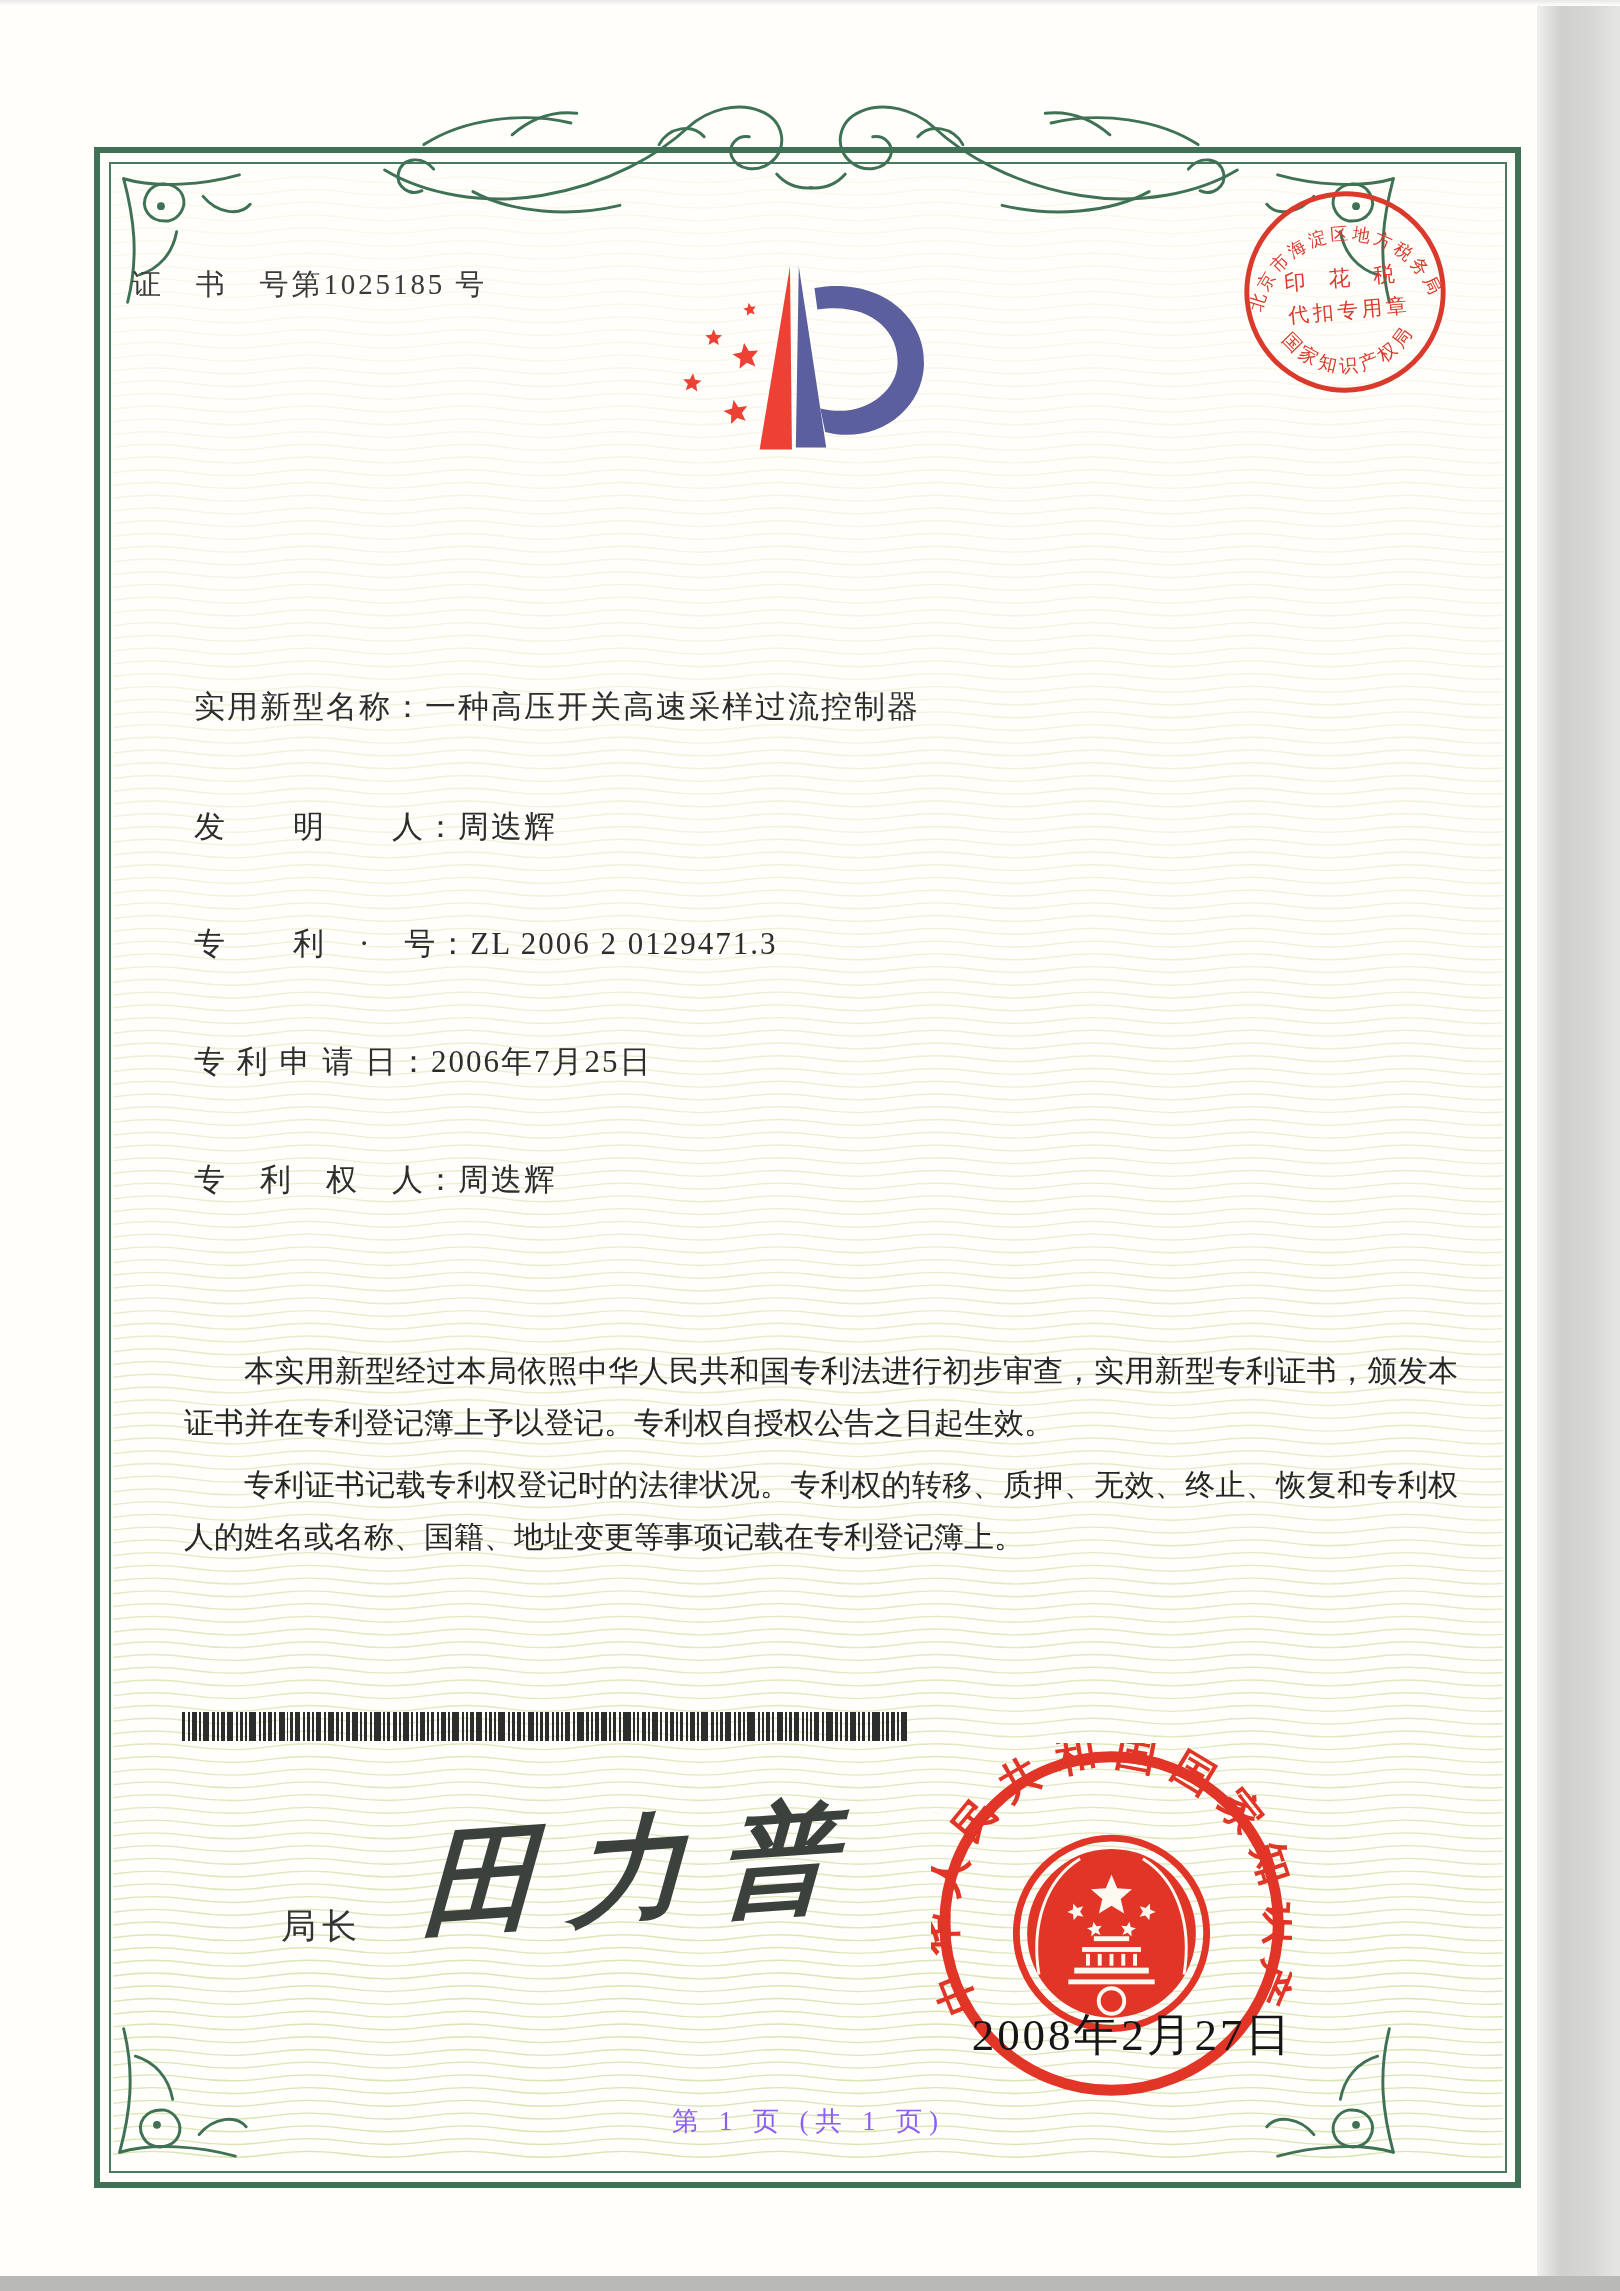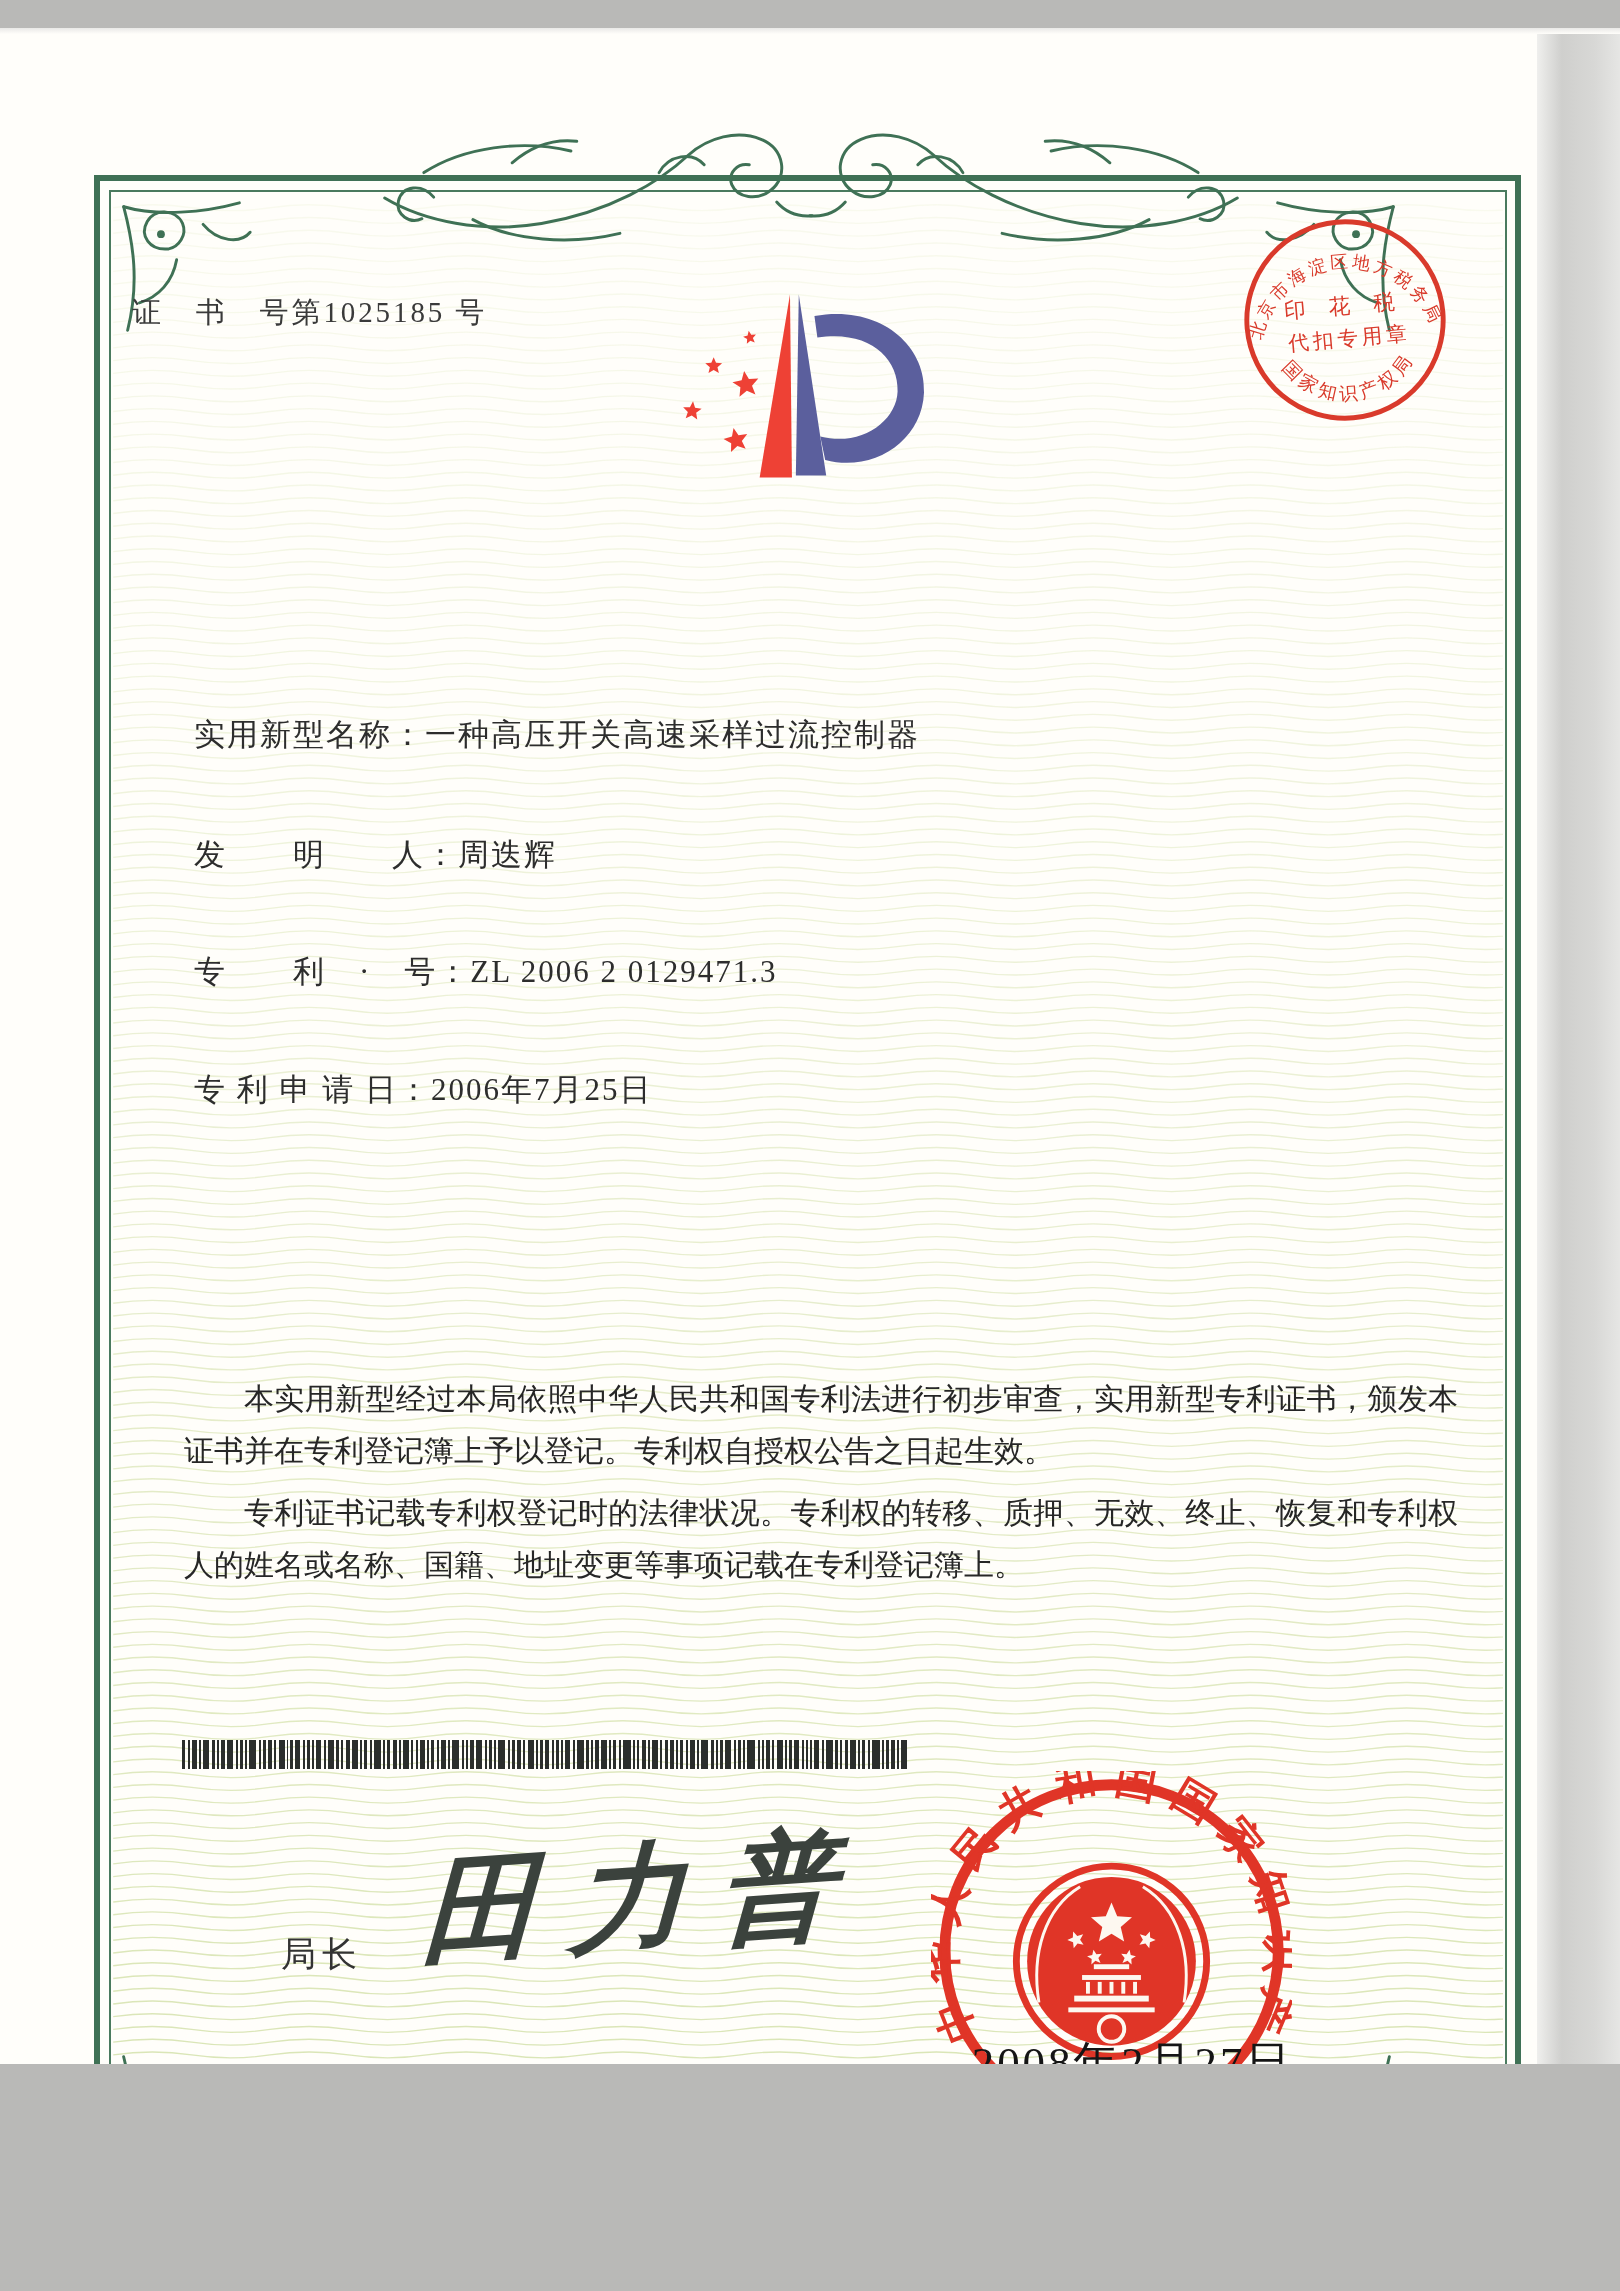--- a/index.html
+++ b/index.html
@@ -1,17 +1,17 @@
 <!DOCTYPE html>
 <html><head>
 <meta charset="utf-8">
 <style>
   html,body{margin:0;padding:0;background:#b9b9b7;}
-  #page{position:relative;width:1620px;height:2036px;background:#fffefa;overflow:hidden;
-        font-family:"Liberation Serif","DejaVu Serif",serif;color:#2c2c2c;margin-top:28px;}
+  #page{position:relative;width:1620px;height:2276px;background:#fffefa;overflow:hidden;
+        font-family:"Liberation Serif","DejaVu Serif",serif;color:#2c2c2c;}
   .abs{position:absolute;}
   
   #scan-right{left:1537px;top:0;width:83px;height:2292px;
     background:linear-gradient(to right,#efefed 0,#cfcfcd 30%,#d8d8d6 70%,#e6e6e4 100%);}
   #scan-top{left:0;top:0;width:1620px;height:5.9px;background:linear-gradient(#e9e9e7,#fffefa);}
   #scan-bottom{left:0;top:2276px;width:1620px;height:15.7px;background:linear-gradient(#fffefa,#e3e3e1);}
   
   #frame-outer{left:94px;top:147px;width:1427px;height:2041px;border:6.9px solid #3f7155;box-sizing:border-box;}
   #frame-inner{left:109px;top:162px;width:1398px;height:2011px;border:2px solid #4a7a5e;box-sizing:border-box;}
   
@@ -266,20 +266,22 @@
 
 
   <div id="row0" class="abs row">
     <span class="lbl">实用新型名称：</span><span class="val">一种高压开关高速采样过流控制器</span></div>
   <div id="row1" class="abs row">
     <span class="lbl">发　　明　　人：</span><span class="val">周迭辉</span></div>
   <div id="row2" class="abs row">
     <span class="lbl">专　　利　·　号：</span><span class="val">ZL 2006 2 0129471.3</span></div>
   <div id="row3" class="abs row">
     <span class="lbl">专 利 申 请 日：</span><span class="val">2006年7月25日</span></div>
+  <div id="row4" class="abs row">
+    <span class="lbl">专　利　权　人：</span><span class="val">周迭辉</span></div>
 
   <div id="paras" class="abs">
     <p>本实用新型经过本局依照中华人民共和国专利法进行初步审查，实用新型专利证书，颁发本证书并在专利登记簿上予以登记。专利权自授权公告之日起生效。</p>
     <p>专利证书记载专利权登记时的法律状况。专利权的转移、质押、无效、终止、恢复和专利权人的姓名或名称、国籍、地址变更等事项记载在专利登记簿上。</p>
   </div>
 
   <div id="barcode" class="abs">
       <div style="width: 2.9px; margin-right: 2.9px;"></div>
       <div style="width: 2px; margin-right: 2px;"></div>
       <div style="width: 4.9px; margin-right: 2px;"></div>

